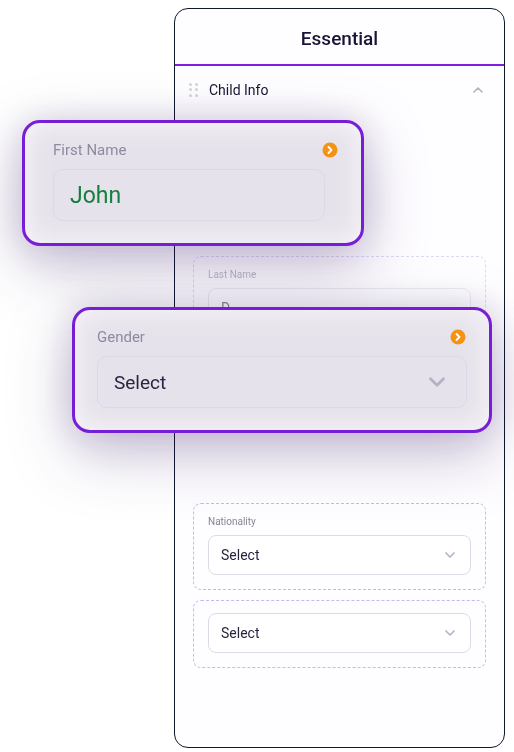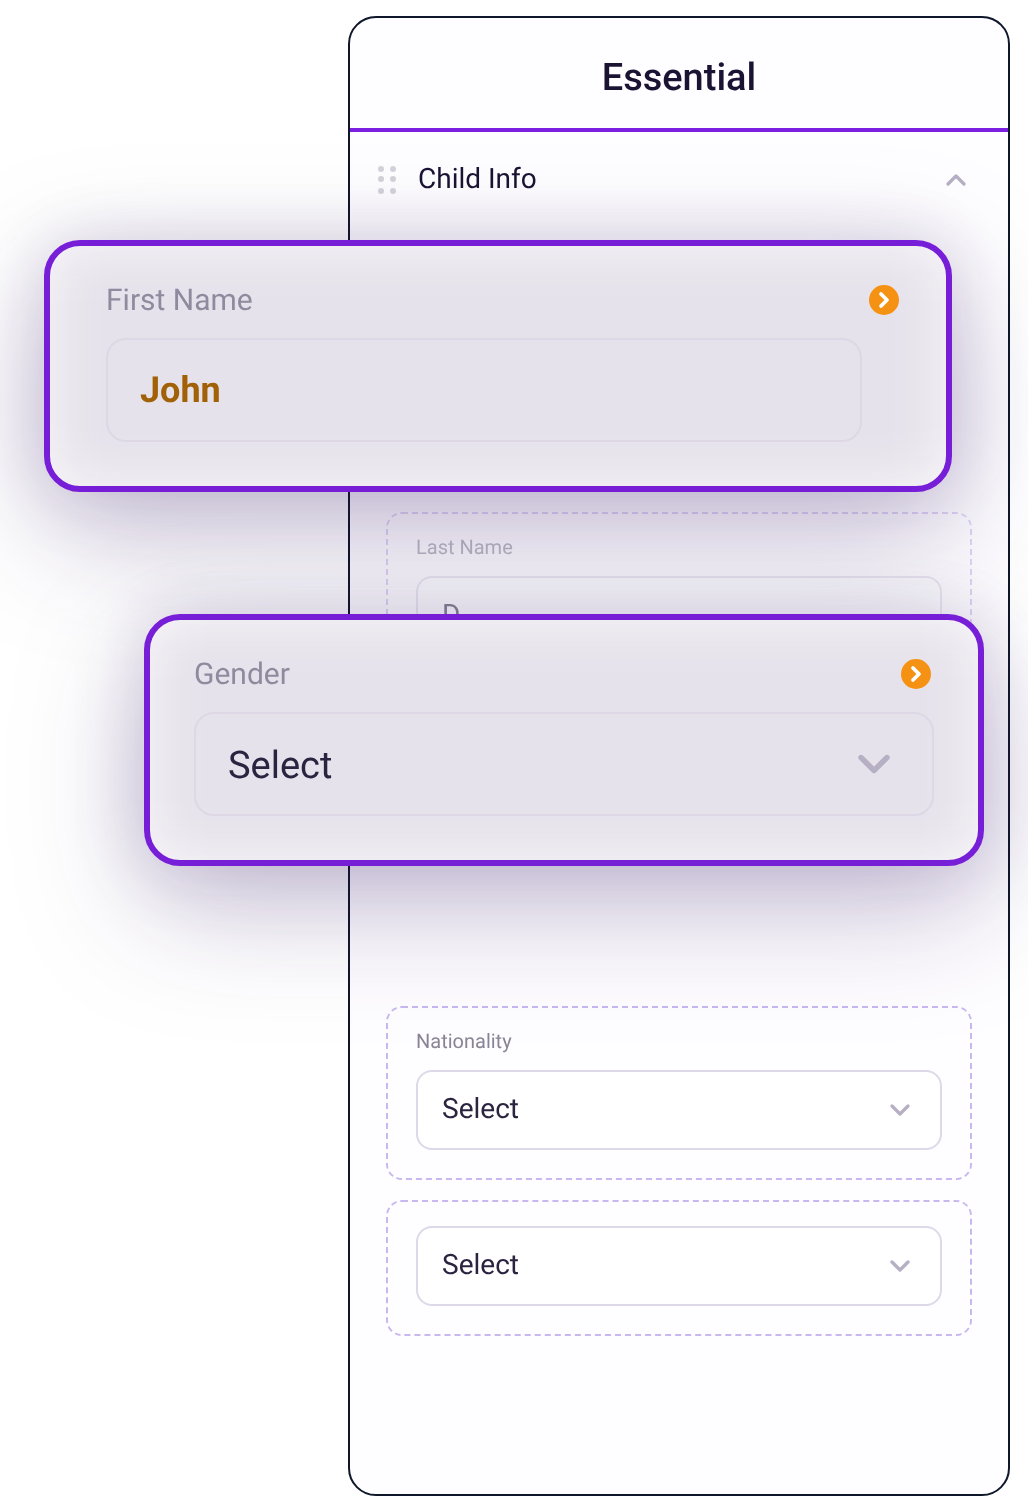--- a/index.html
+++ b/index.html
@@ -73,34 +73,34 @@
   }
   .popout::before {
     content: "";
     position: absolute;
     inset: -6px;
     border-radius: 20px;
     background: rgba(50,20,90,0.12);
     filter: blur(16px);
     z-index: -1;
   }
-  .popout-1 { left: 22px; top: 120px; width: 454px; padding-left: 28px; }
+  .popout-1 { left: 22px; top: 120px; width: 342px; padding-left: 28px; }
   .popout-2 { left: 72px; top: 307px; width: 420px; }
   .popout-head { display:flex; justify-content:space-between; align-items:center; margin-bottom: 10px; }
   .popout-label { font-size: 15px; color: #908a9e; font-weight: 400; }
   .arrow-badge { width: 18px; height: 18px; }
   .arrow-badge svg { width:18px; height:18px; }
   .big-input {
     width: 95%; height: 52px;
     border: 1px solid #ddd7e6;
     border-radius: 10px;
     padding: 0 16px;
-    font-size: 18px;
-    color: #a16207;
-    display:flex; align-items:center;font-weight:bold;
+    font-size: 23px;
+    color: #15803d;
+    display:flex; align-items:center;
   }
   .big-select {
     width: 100%; height: 52px;
     border: 1px solid #ddd7e6;
     border-radius: 10px;
     padding: 0 16px;
     font-size: 19px;
     color: #2b2340;
     display:flex; align-items:center; justify-content:space-between;
   }

